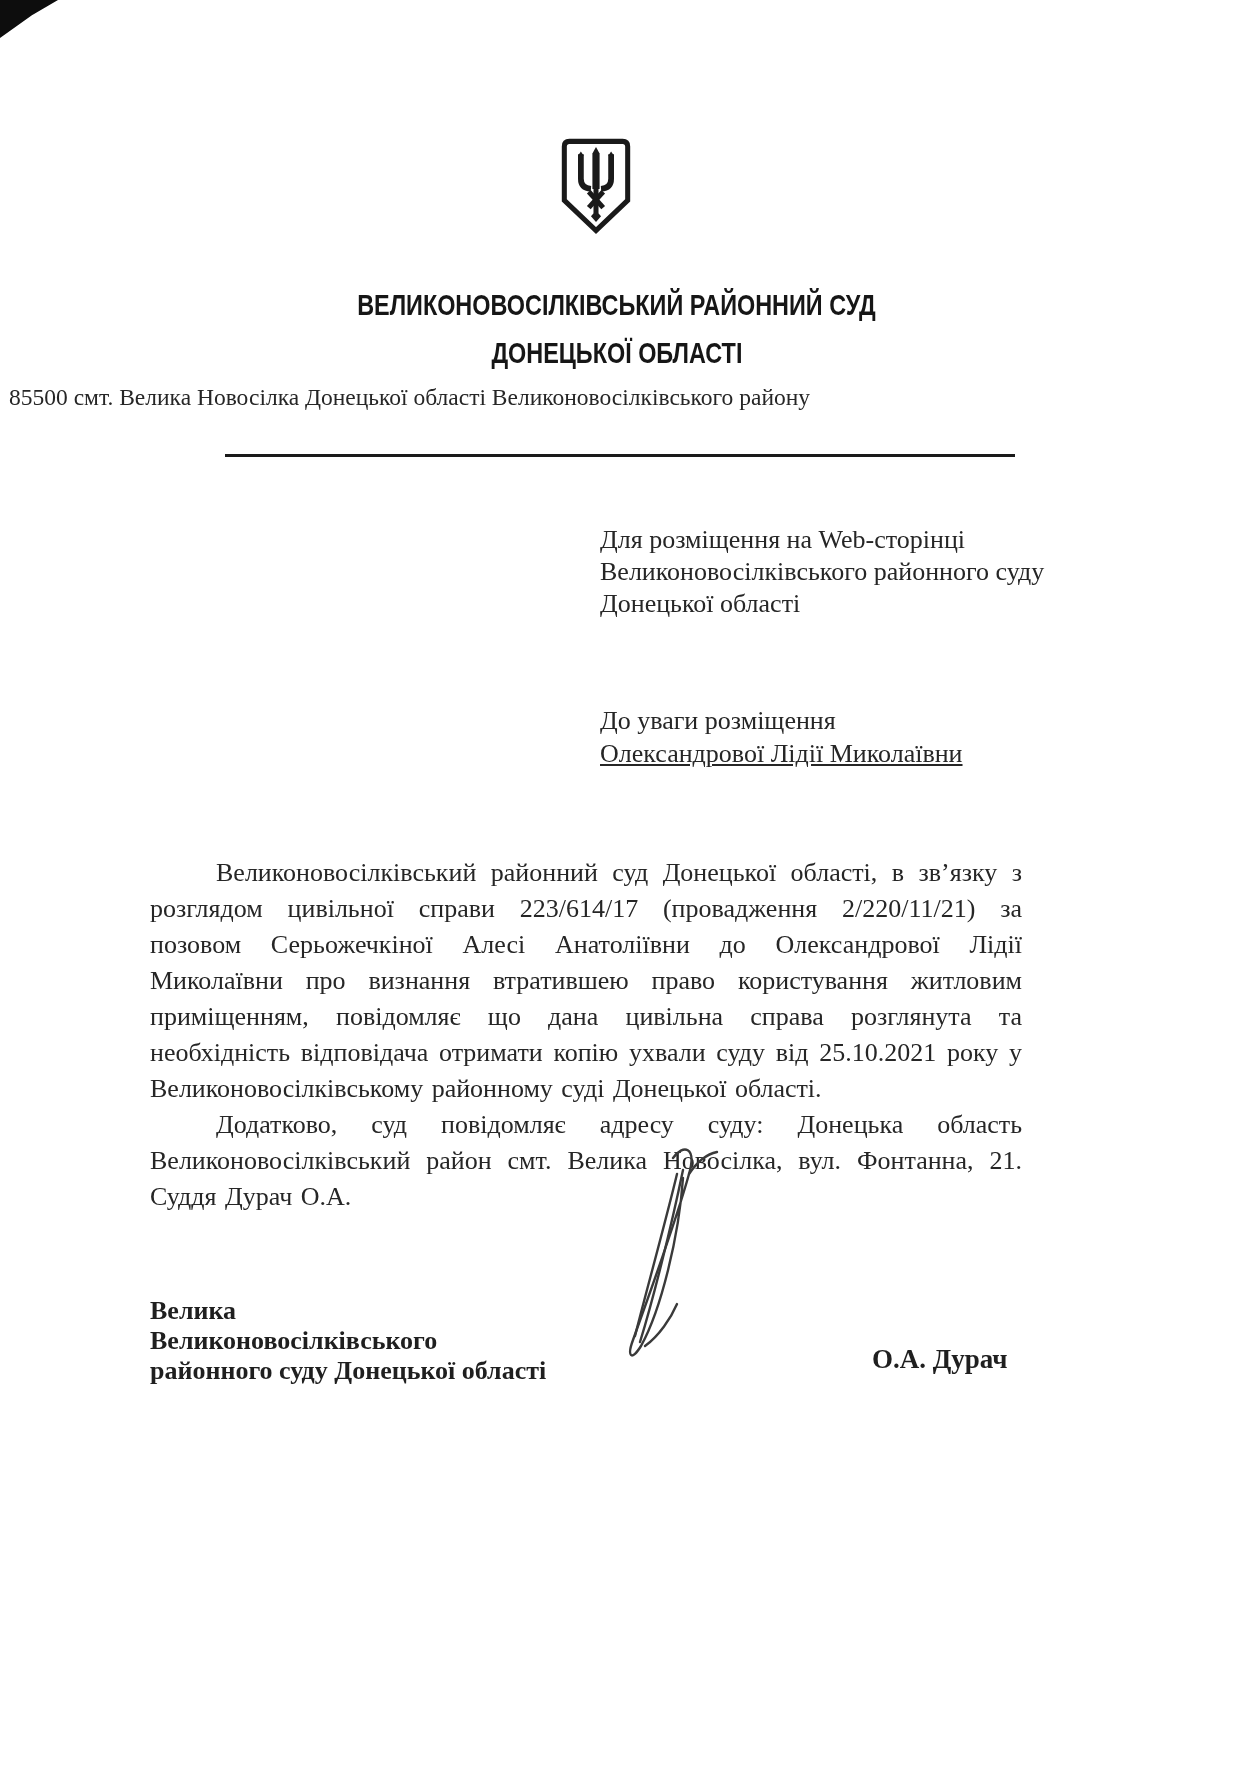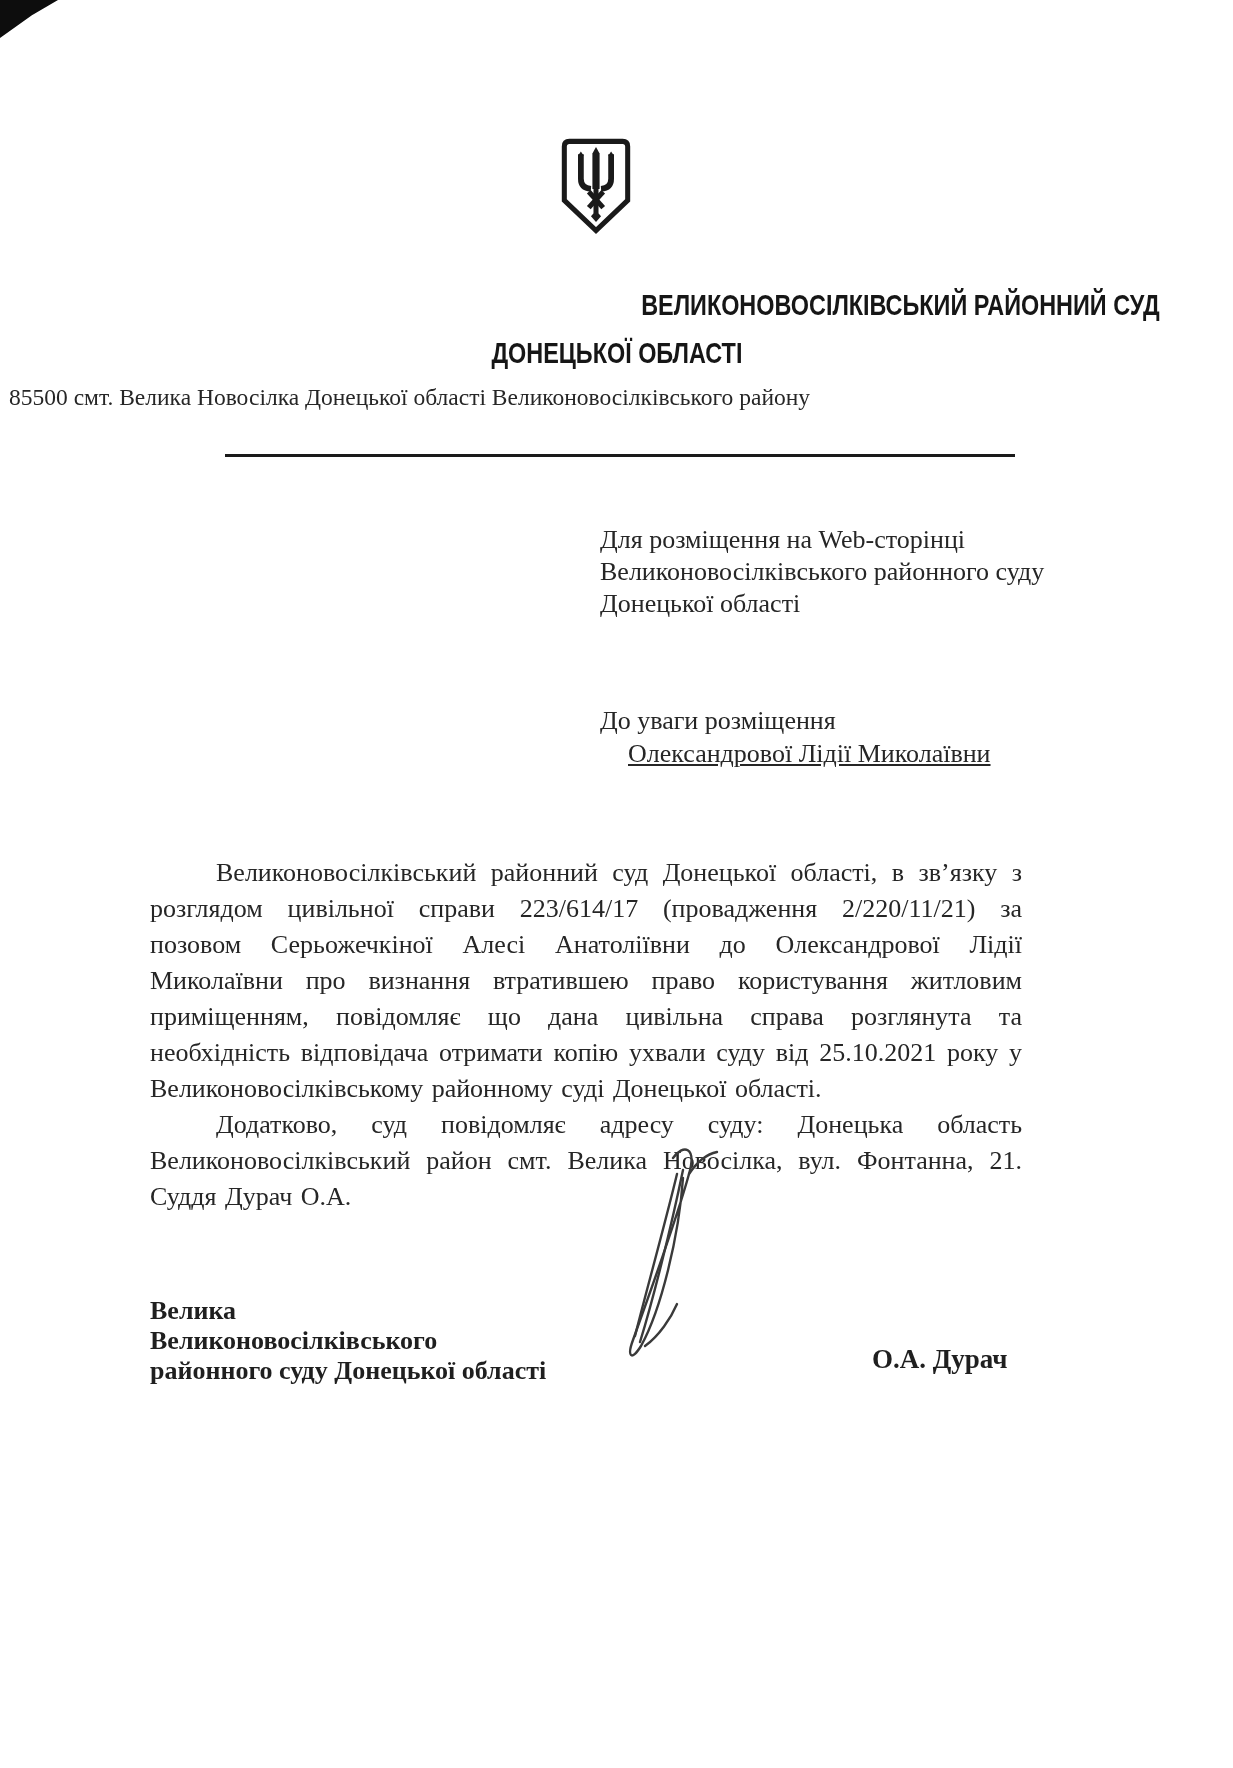--- a/index.html
+++ b/index.html
@@ -38,21 +38,21 @@
     font-size: 30px;
     color: #161616;
     letter-spacing: 0px;
   }
   .title-line > span {
     display: inline-block;
     transform: scaleX(0.78);
     transform-origin: 50% 50%;
     white-space: nowrap;
   }
-  .title1 { top: 288px; text-align: right; }
+  .title1 { top: 288px; }
   .title2 { top: 336px; }
   .addr-line {
     position: absolute;
     left: 9px; width: 100%;
     font-size: 23.5px;
     color: #262626;
     white-space: pre;
   }
   .addr1 { top: 384px; }
   .addr2 { top: 424px; }
@@ -72,21 +72,21 @@
     color: #262626;
   }
   .attention {
     position: absolute;
     left: 600px; top: 704px;
     width: 470px;
     font-size: 26px;
     line-height: 33px;
     color: #262626;
   }
-  .attention .underlined { text-decoration: underline; margin-left: 28px; }
+  .attention .underlined { text-decoration: underline; }
   .bodytext {
     position: absolute;
     left: 150px; top: 855px;
     width: 872px;
     font-size: 26px;
     line-height: 36px;
     color: #262626;
     text-align: justify;
   }
   .bodytext p {

